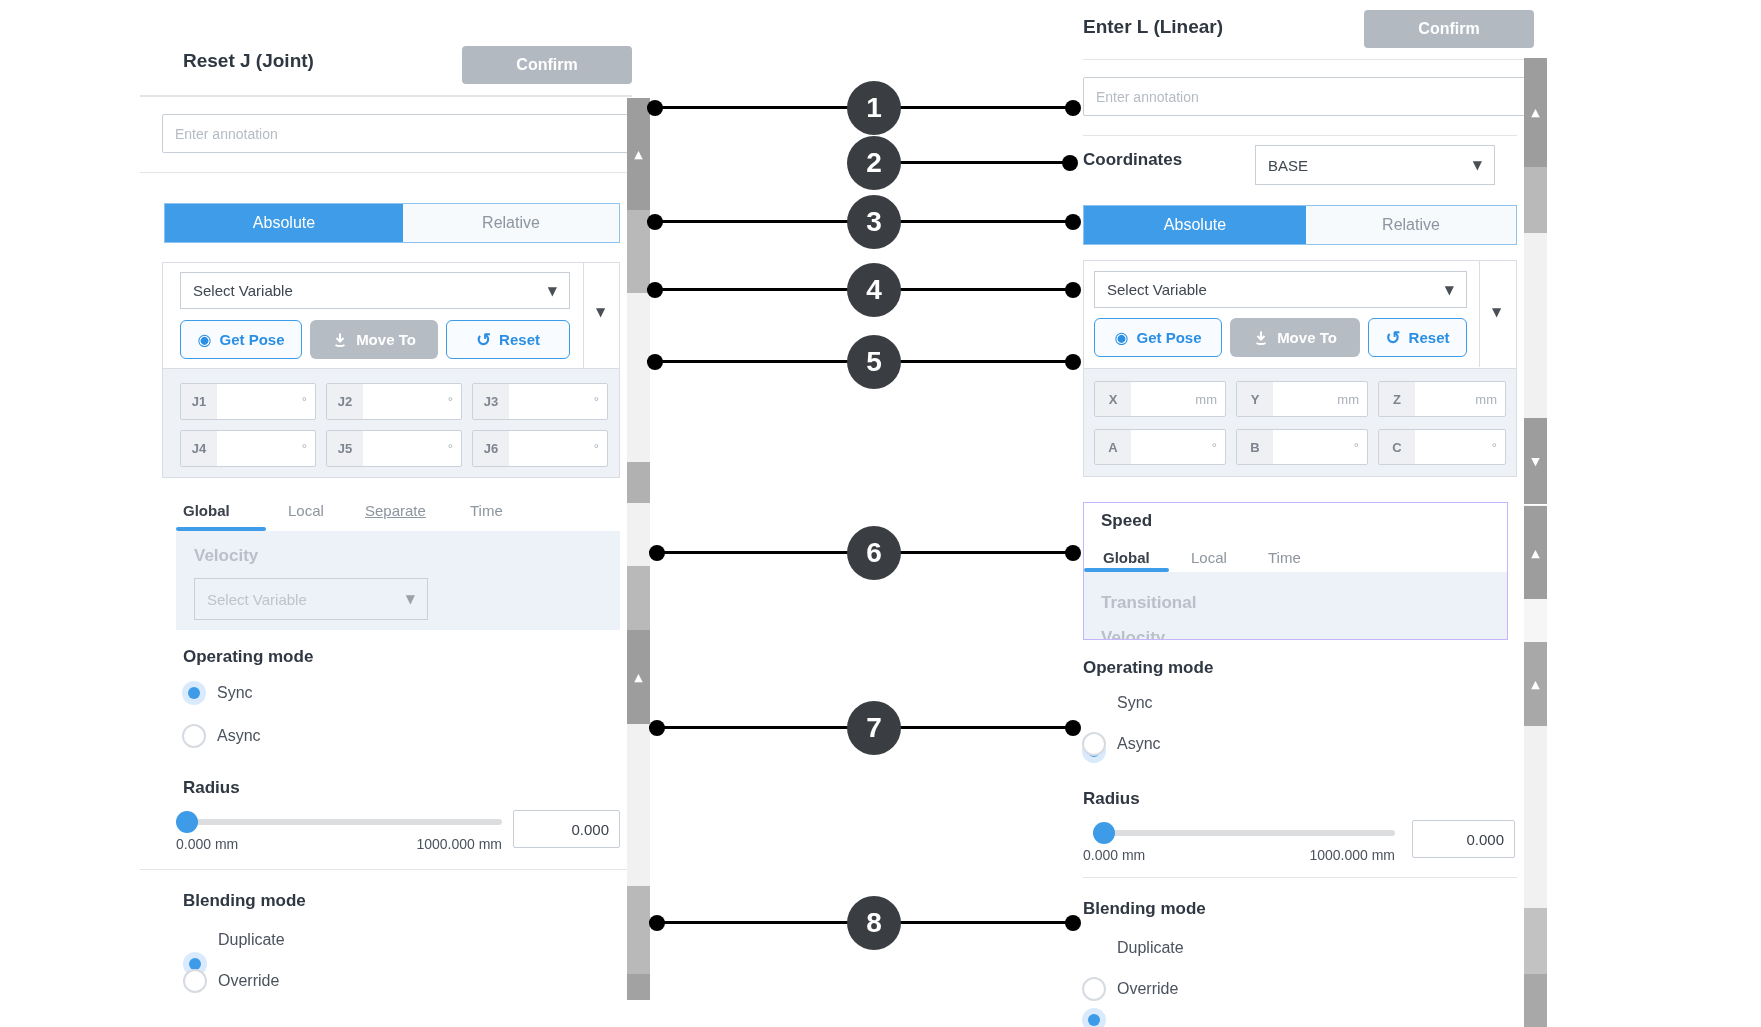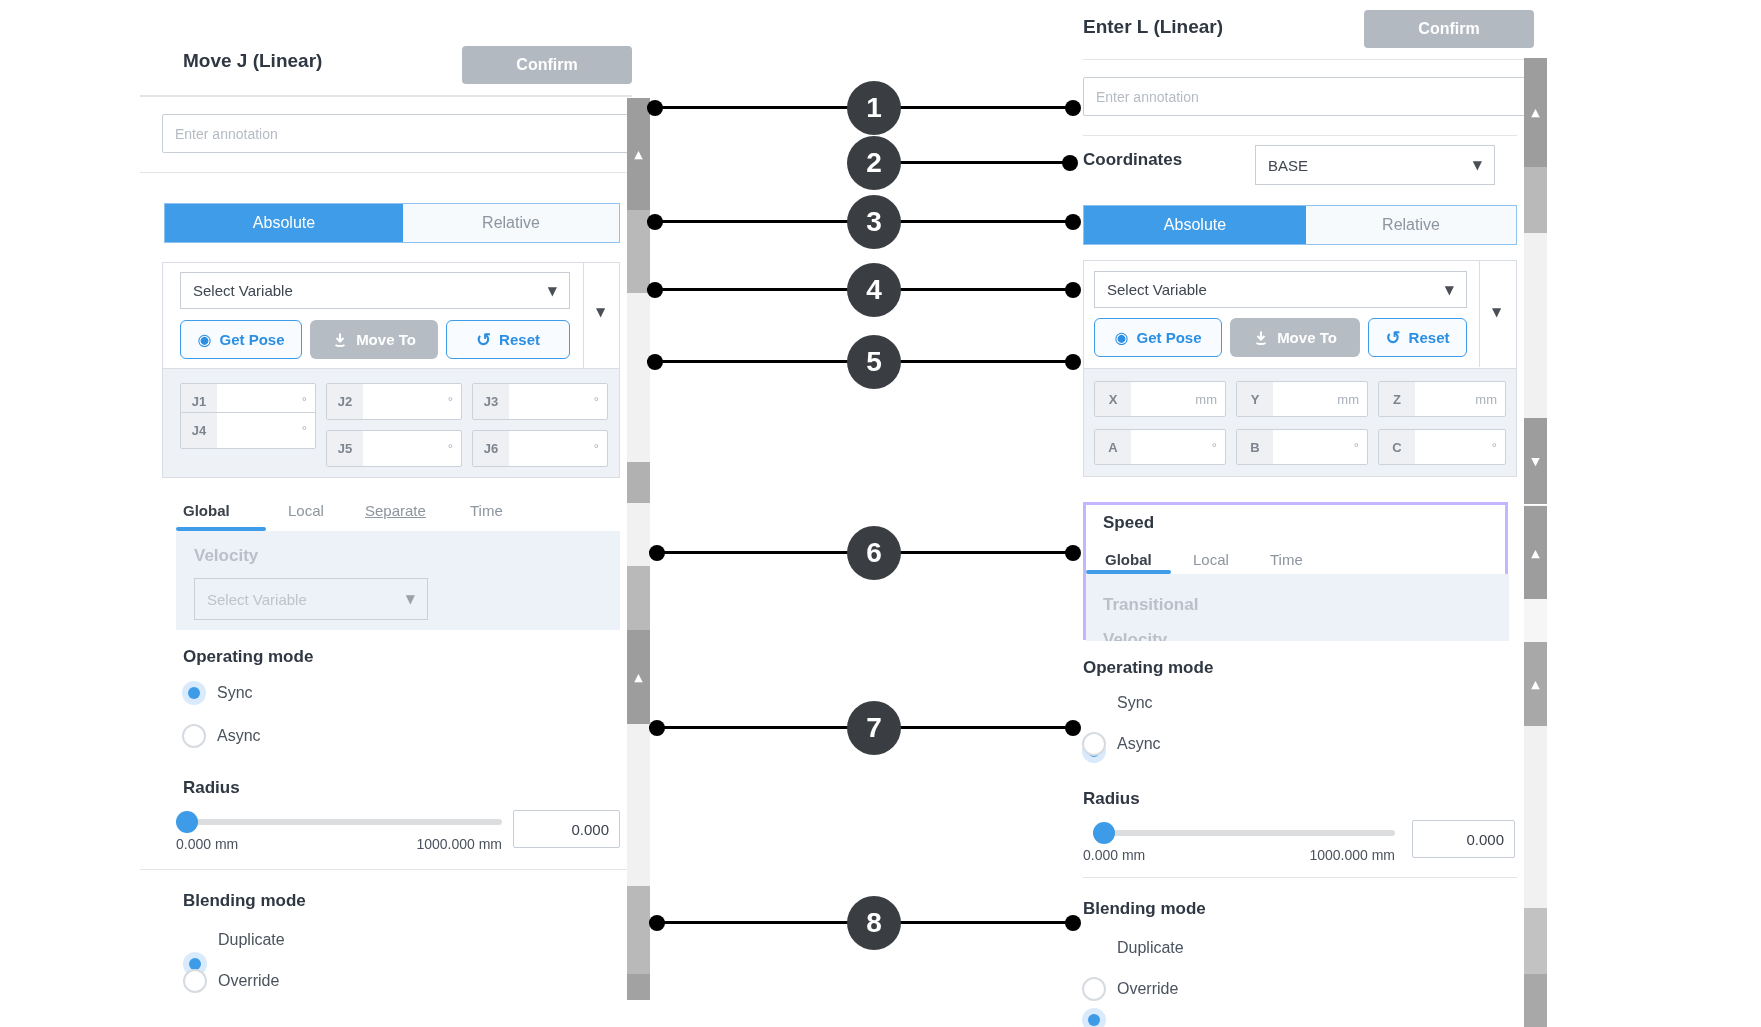--- a/index.html
+++ b/index.html
@@ -41,37 +41,37 @@
   .h2{font-size:17px;font-weight:bold;color:#2f3742;}
   .radio{width:24px;height:24px;border-radius:50%;background:#fff;border:2px solid #d6dbe1;cursor:pointer;}
   .radio.sel{border:none;background:#d9eafc;position:relative;}
   .radio.sel::after{content:"";position:absolute;left:6px;top:6px;width:12px;height:12px;border-radius:50%;background:#3d9be8;}
   .rlabel{font-size:16px;color:#4a525d;}
   .track{height:6px;border-radius:3px;background:#dcdddf;}
   .knob{width:22px;height:22px;border-radius:50%;background:#3d9be8;cursor:pointer;}
   .slabel{font-size:14px;color:#4a525d;}
   .valbox{border:1px solid #c8ced6;border-radius:2px;text-align:right;font-size:15px;color:#3a414b;
           padding:0 10px;outline:none;font-family:"Liberation Sans",sans-serif;}
-  .speedbox{border:3px solid #c4b5fd;background:#fff;}
+  .speedbox{border:1px solid #c4b5fd;background:#fff;}
   .callout-line{height:3px;background:#000;}
   .callout-dot{width:16px;height:16px;border-radius:50%;background:#000;}
   .callout-circle{width:54px;height:54px;border-radius:50%;background:#3a3e42;color:#fff;
                   display:flex;align-items:center;justify-content:center;font-size:28px;font-weight:bold;}
   .sb{width:23px;}
   .sbseg{position:absolute;left:0;width:100%;display:flex;align-items:center;justify-content:center;
          font-family:"DejaVu Sans",sans-serif;font-size:11px;color:#fff;}
   .icon-fisheye{font-family:"DejaVu Sans",sans-serif;font-size:16px;line-height:1;}
   .icon-reset{font-family:"DejaVu Sans",sans-serif;font-size:18px;font-weight:bold;line-height:1;}
 </style>
 </head>
 <body>
 
 <div id="stage">
 
-  <div class="abs ttl" style="left:183px;top:50px;">Move J (Linear)</div>
+  <div class="abs ttl" style="left:183px;top:50px;">Reset J (Joint)</div>
   <div class="abs btn-confirm" style="left:462px;top:46px;width:170px;height:38px;">Confirm</div>
   <div class="abs sep" style="left:140px;top:95px;width:492px;"></div>
 
   <div class="abs" style="left:162px;top:114px;width:458px;height:37px;">
     <input class="ann-input" placeholder="Enter annotation" style="">
   </div>
   <div class="abs sep" style="left:140px;top:172px;width:492px;height:1px;"></div>
 
   <div class="abs modetabs" style="left:164px;top:203px;width:456px;height:40px;">
     <div class="modetab active" style="width:238px;">Absolute</div>
@@ -111,21 +111,21 @@
     <div class="jfield abs" style="left:163px;top:14px;width:136px;height:37px;">
       <span class="jchip">J2</span>
       <input class="jinput" style="">
       <span class="junit">°</span>
     </div>
     <div class="jfield abs" style="left:309px;top:14px;width:136px;height:37px;">
       <span class="jchip">J3</span>
       <input class="jinput" style="">
       <span class="junit">°</span>
     </div>
-    <div class="jfield abs" style="left:17px;top:43px;width:136px;height:37px;">
+    <div class="jfield abs" style="left:17px;top:61px;width:136px;height:37px;">
       <span class="jchip">J4</span>
       <input class="jinput" style="">
       <span class="junit">°</span>
     </div>
     <div class="jfield abs" style="left:163px;top:61px;width:136px;height:37px;">
       <span class="jchip">J5</span>
       <input class="jinput" style="">
       <span class="junit">°</span>
     </div>
     <div class="jfield abs" style="left:309px;top:61px;width:136px;height:37px;">

